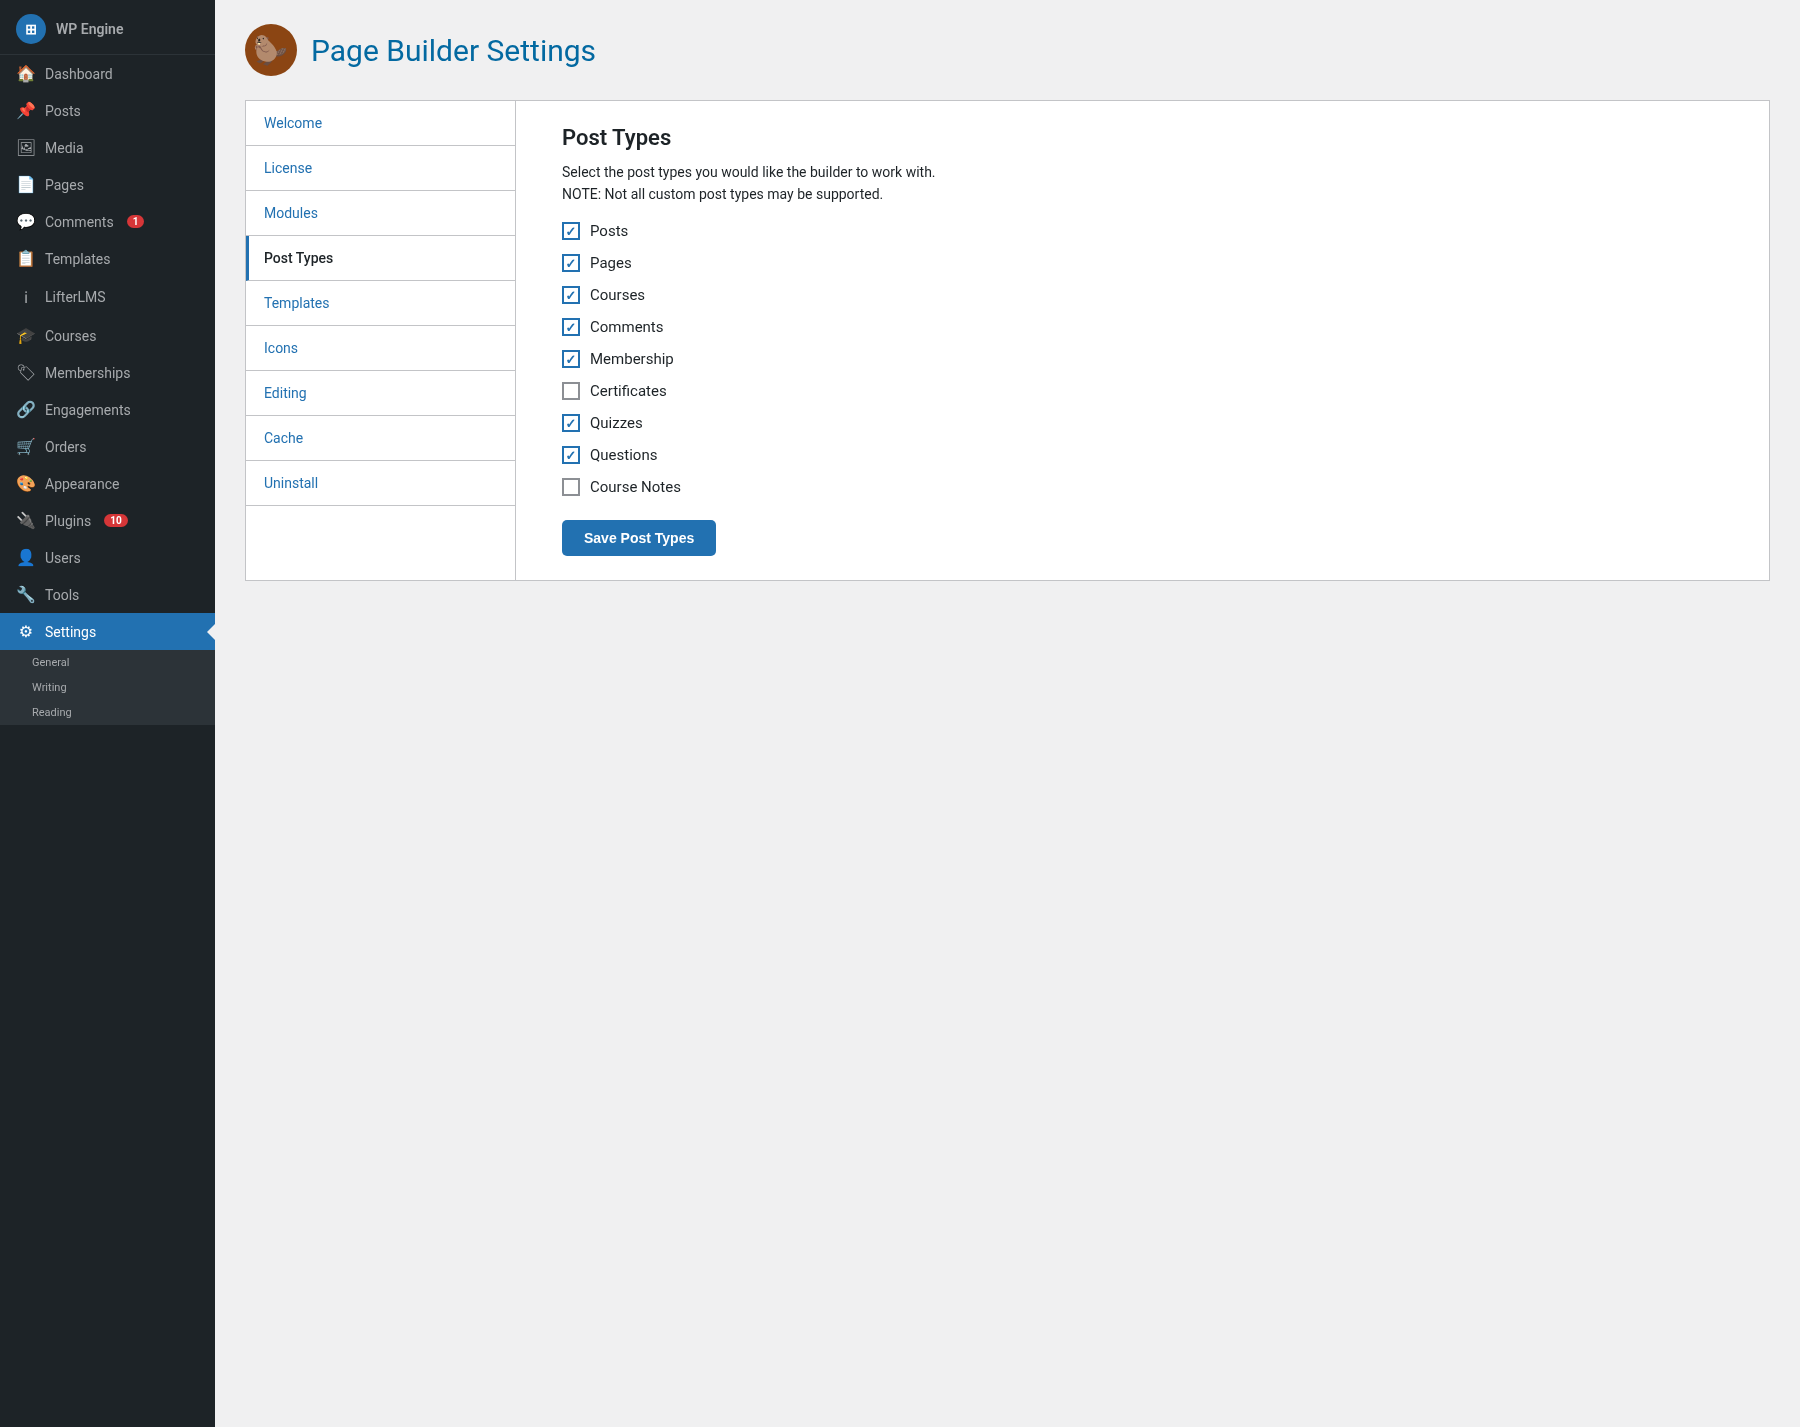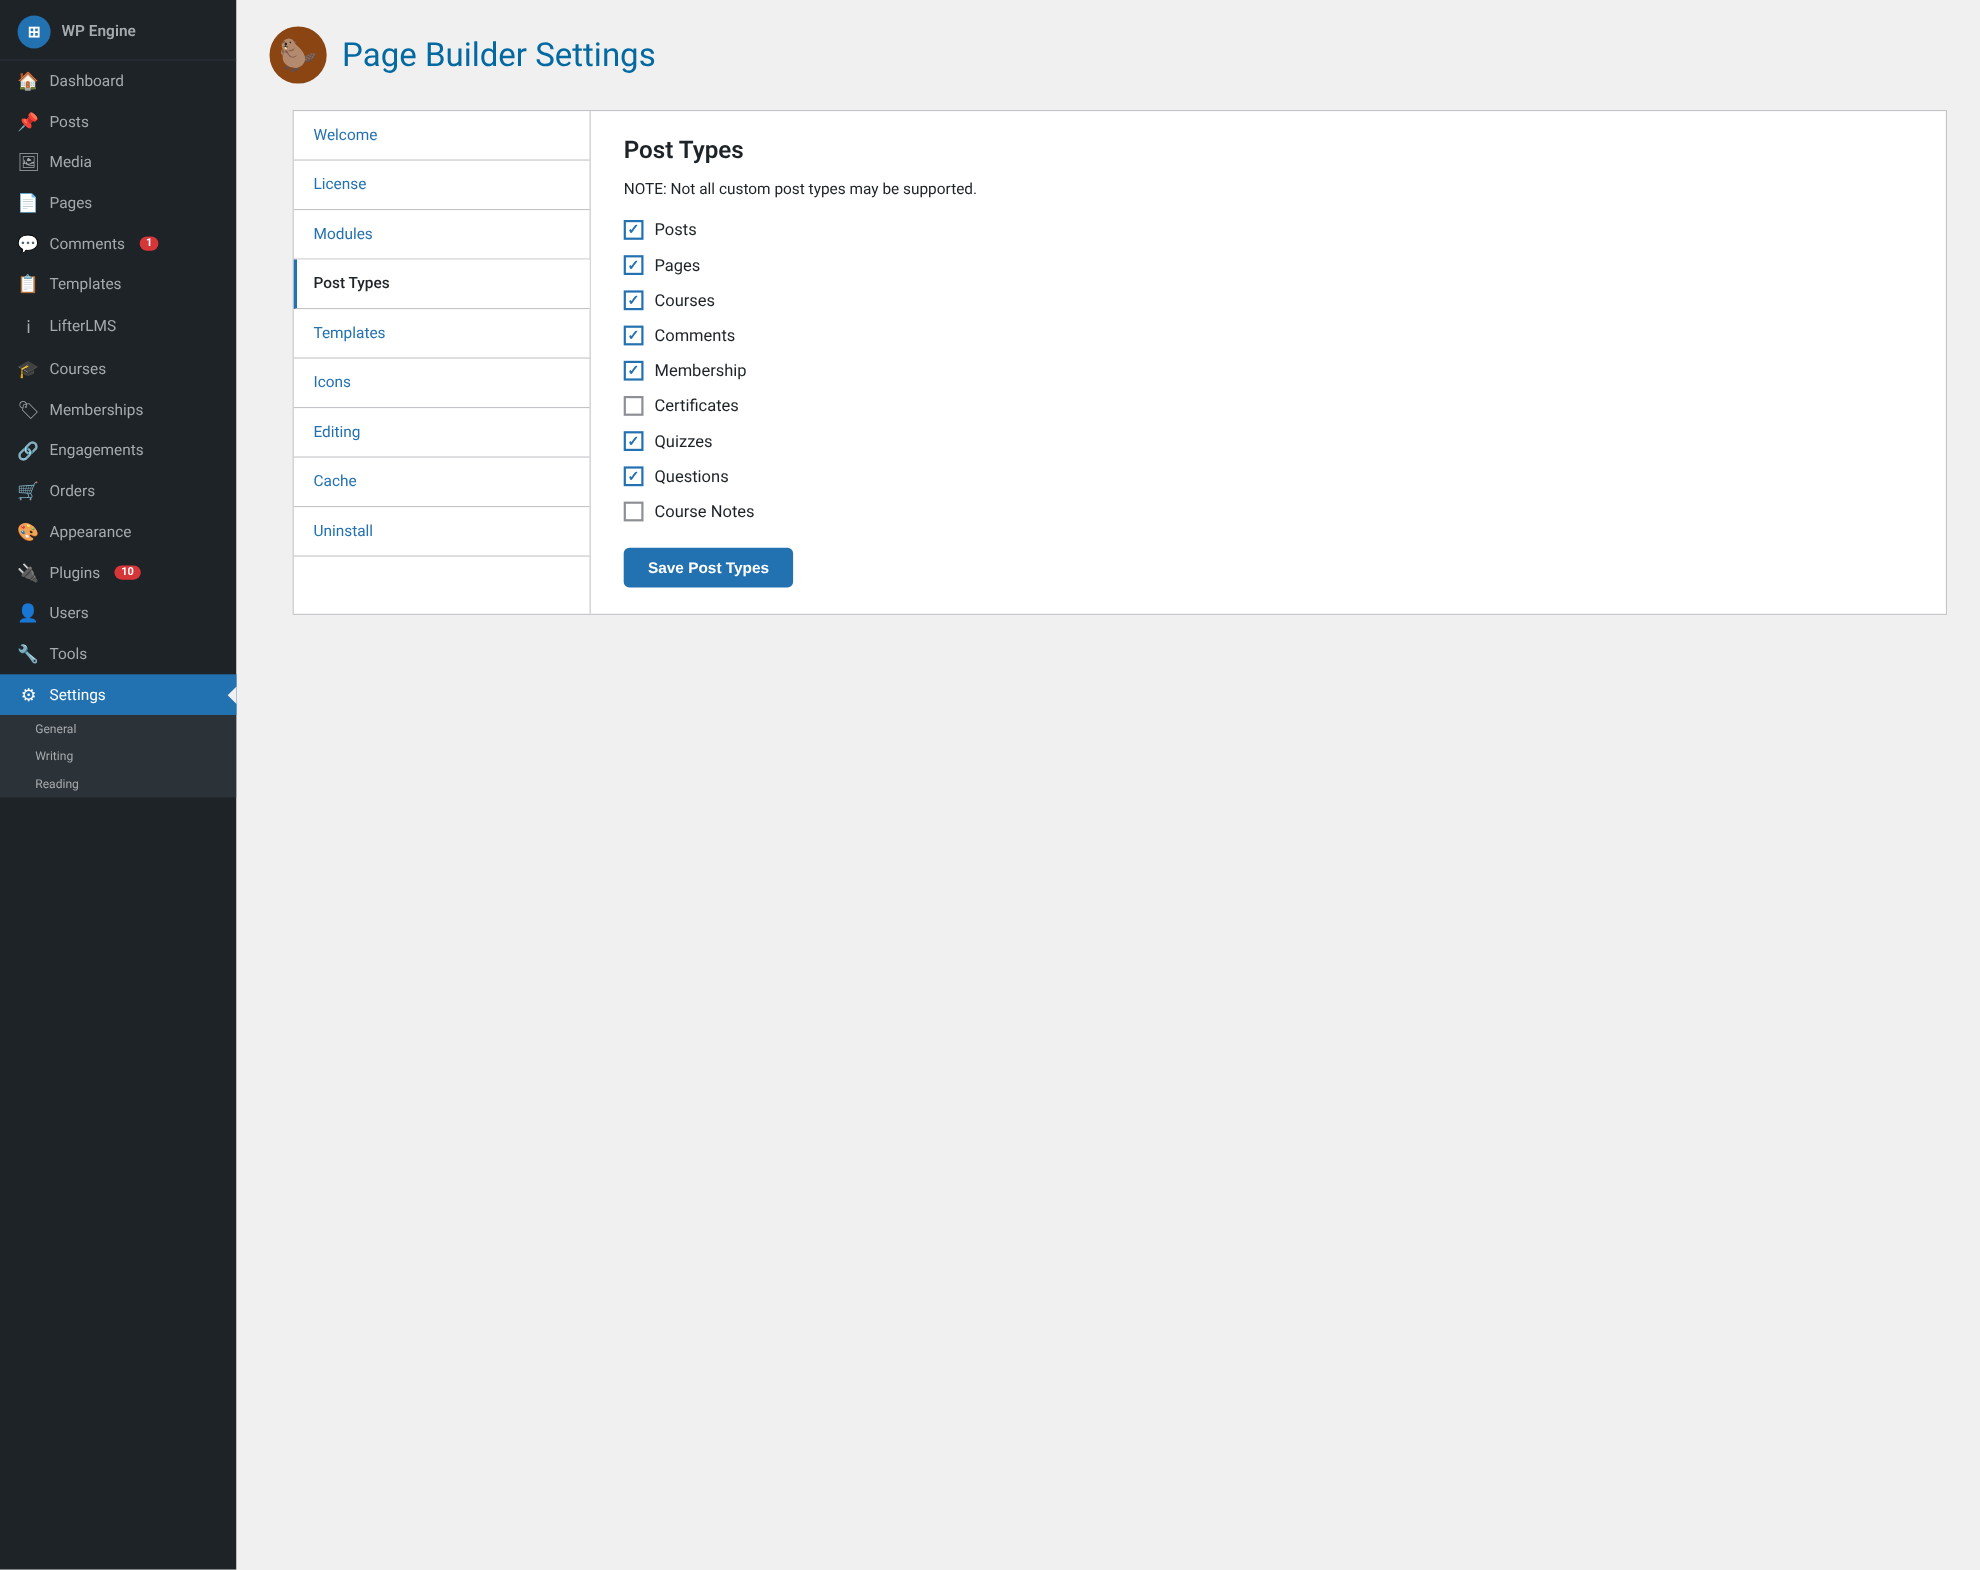--- a/index.html
+++ b/index.html
@@ -91,24 +91,23 @@
       font-size: 28px;
     }
     .page-title {
       font-size: 30px;
       font-weight: 400;
       color: #0369a1;
     }
 
     .content-area {
       display: flex;
-      gap: 0;
+      gap: 16px;
       background: #fff;
       border: 1px solid #c3c4c7;
-      margin-left: 21px;
     }
 
     
     .left-nav {
       width: 270px;
       min-width: 270px;
       border-right: 1px solid #c3c4c7;
     }
     .left-nav-item {
       display: block;
@@ -307,20 +306,21 @@
         <a class="left-nav-item active">Post Types</a>
         <a class="left-nav-item">Templates</a>
         <a class="left-nav-item">Icons</a>
         <a class="left-nav-item">Editing</a>
         <a class="left-nav-item">Cache</a>
         <a class="left-nav-item">Uninstall</a>
       </div>
 
     <div class="right-panel">
       <h2 class="panel-title">Post Types</h2>
+      <p class="panel-desc">Select the post types you would like the builder to work with.</p>
       <p class="panel-note">NOTE: Not all custom post types may be supported.</p>
 
       <div id="checkboxes-container">
       <div class="checkbox-row">
     <div class="cb checked"></div>
     <label>Posts</label>
   </div>
           <div class="checkbox-row">
     <div class="cb checked"></div>
     <label>Pages</label>

